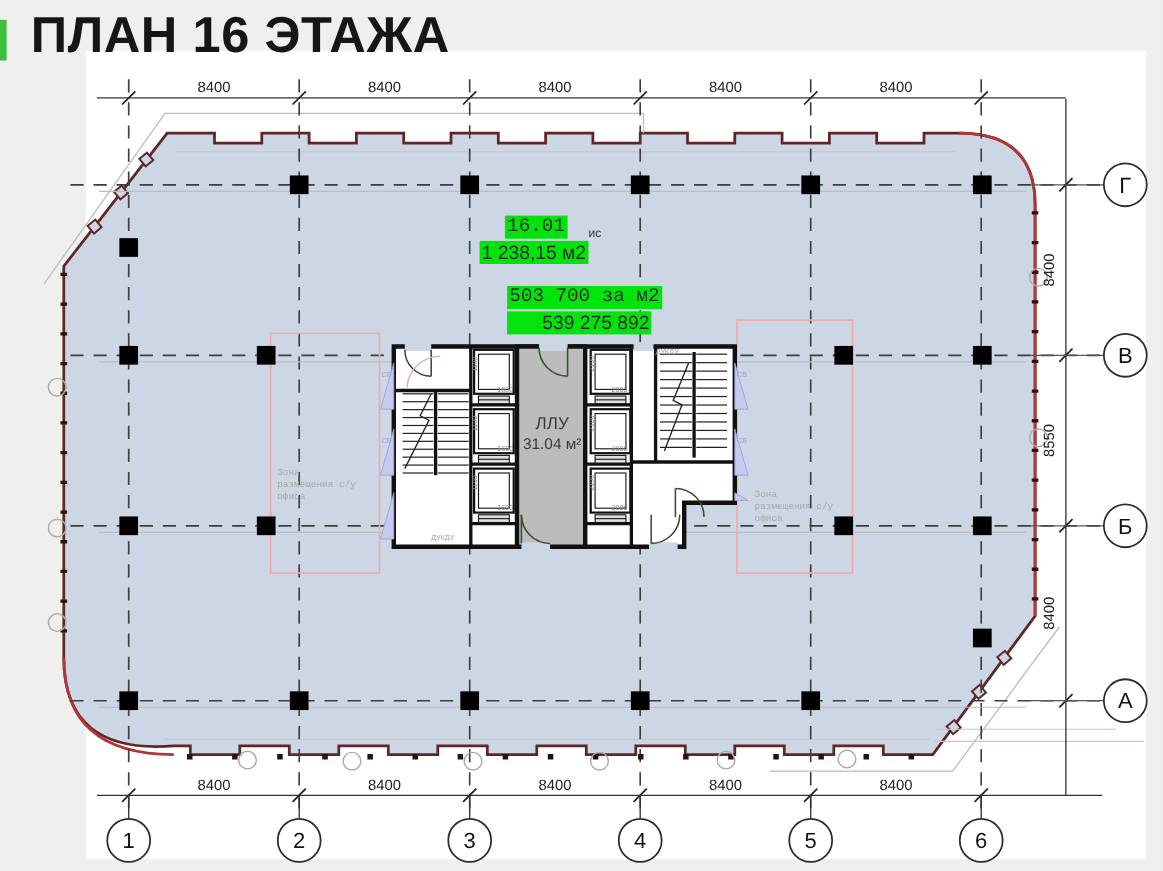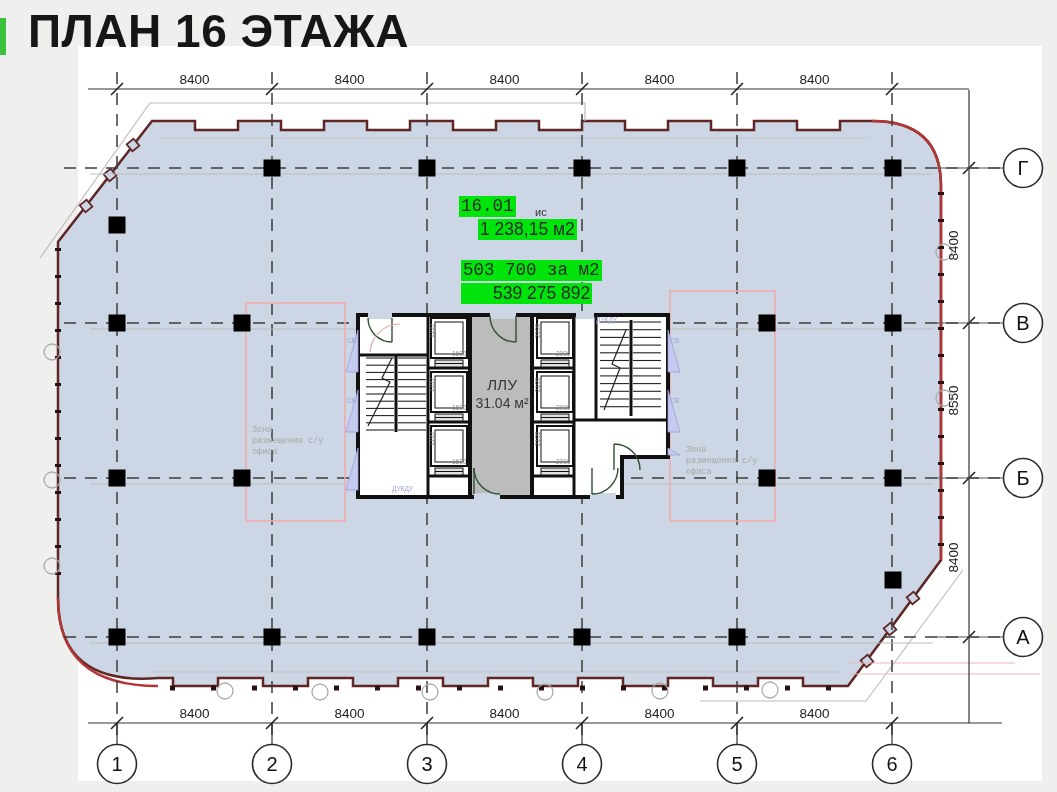--- a/index.html
+++ b/index.html
@@ -328,21 +328,21 @@
         <text x="1023" y="644" text-anchor="middle" font-size="20" fill="#111">А</text>
       </g>
   </svg>
 
   <div class="green-tab"></div>
   <div class="page-title">ПЛАН 16 ЭТАЖА</div>
 
   <div>
     <div class="glabel" style="left:459px;top:196px;font-family:Liberation Mono, monospace;">16.01</div>
     <div class="gsub" style="left:496px;top:206px;margin-left:39px;">ис</div>
-    <div class="glabel" style="left:478px;top:219px;">1 238,15 м2</div>
+    <div class="glabel" style="left:436px;top:219px;">1 238,15 м2</div>
     <div class="glabel" style="left:461px;top:260px;font-family:Liberation Mono, monospace;">503 700 за м2</div>
     <div class="glabel" style="left:461px;top:283px;padding-left:32px;">539 275 892</div>
   </div>
 
   <div class="zone-label" style="left:252px;top:425px;">Зона
 размещения с/у
 офиса</div>
   <div class="zone-label" style="left:686px;top:445px;">Зона
 размещения с/у
 офиса</div>

